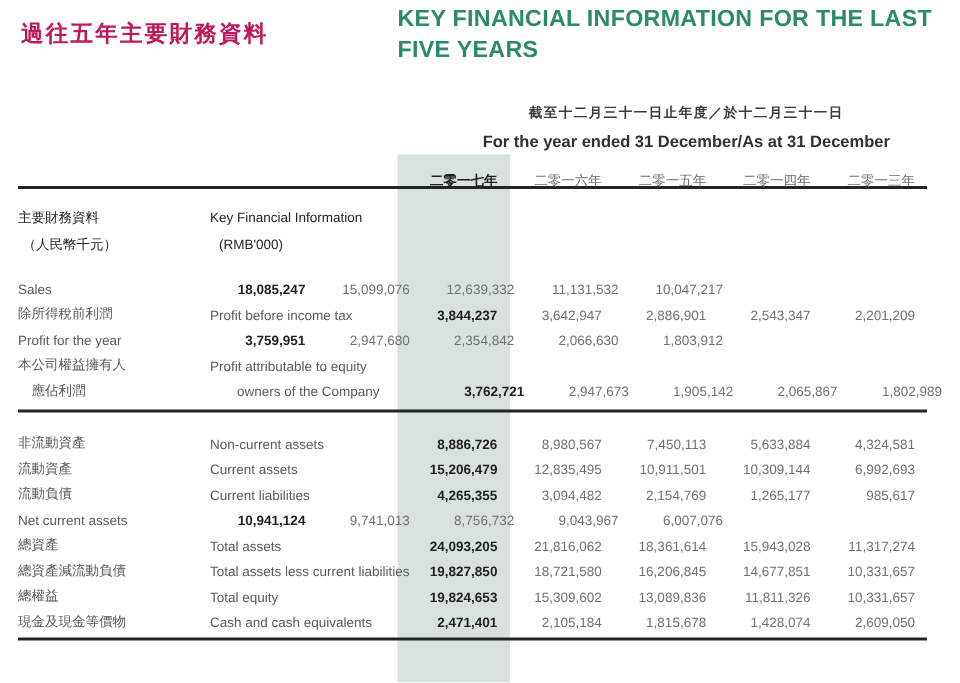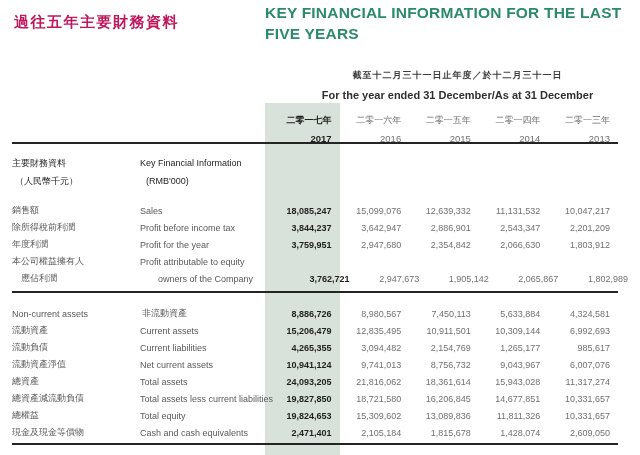--- a/index.html
+++ b/index.html
@@ -58,66 +58,55 @@
     <div class="row year-row year-cn-row">
       <div class="cell cn-cell"></div>
       <div class="cell en-cell"></div>
     <div class="cell num-cell hl">二零一七年</div>
         <div class="cell num-cell">二零一六年</div>
         <div class="cell num-cell">二零一五年</div>
         <div class="cell num-cell">二零一四年</div>
         <div class="cell num-cell">二零一三年</div>
       </div>
 
-    <div class="row year-row year-num-row">
-      <div class="cell cn-cell"></div>
-      <div class="cell en-cell"></div>
-    <div class="cell num-cell hl">2017</div>
-        <div class="cell num-cell">2016</div>
-        <div class="cell num-cell">2015</div>
-        <div class="cell num-cell">2014</div>
-        <div class="cell num-cell">2013</div>
-      </div>
 
     <div class="divider div-top"></div>
 
     <div class="hdr-gap"></div>
 
     <div class="row sechdr-row">
       <div class="cell cn-cell">主要財務資料</div>
       <div class="cell en-cell">Key Financial Information</div>
     </div>
     <div class="row sechdr-row">
       <div class="cell cn-cell" style="padding-left:3px;">（人民幣千元）</div>
       <div class="cell en-cell" style="padding-left:3px;">(RMB'000)</div>
     </div>
 
     <div class="gap1"></div>
 
     <div id="section-0">
         <div class="row data-row">
-          <div class="cell cn-cell">銷售額</div>
           <div class="cell en-cell">Sales</div>
           <div class="cell num-cell hl">18,085,247</div>
           <div class="cell num-cell">15,099,076</div>
           <div class="cell num-cell">12,639,332</div>
           <div class="cell num-cell">11,131,532</div>
           <div class="cell num-cell">10,047,217</div>
         </div>
         <div class="row data-row">
           <div class="cell cn-cell">除所得稅前利潤</div>
           <div class="cell en-cell">Profit before income tax</div>
           <div class="cell num-cell hl">3,844,237</div>
           <div class="cell num-cell">3,642,947</div>
           <div class="cell num-cell">2,886,901</div>
           <div class="cell num-cell">2,543,347</div>
           <div class="cell num-cell">2,201,209</div>
         </div>
         <div class="row data-row">
-          <div class="cell cn-cell">年度利潤</div>
           <div class="cell en-cell">Profit for the year</div>
           <div class="cell num-cell hl">3,759,951</div>
           <div class="cell num-cell">2,947,680</div>
           <div class="cell num-cell">2,354,842</div>
           <div class="cell num-cell">2,066,630</div>
           <div class="cell num-cell">1,803,912</div>
         </div>
         <div class="row data-row">
           <div class="cell cn-cell">本公司權益擁有人</div>
           <div class="cell en-cell">Profit attributable to equity</div>
@@ -137,22 +126,22 @@
           <div class="cell num-cell">1,802,989</div>
         </div>
       </div>
 
     <div class="divider div-mid"></div>
 
     <div class="gap2"></div>
 
     <div id="section-1">
         <div class="row data-row">
+          <div class="cell cn-cell">非流動資產</div>
           <div class="cell en-cell">Non-current assets</div>
-          <div class="cell cn-cell">非流動資產</div>
           <div class="cell num-cell hl">8,886,726</div>
           <div class="cell num-cell">8,980,567</div>
           <div class="cell num-cell">7,450,113</div>
           <div class="cell num-cell">5,633,884</div>
           <div class="cell num-cell">4,324,581</div>
         </div>
         <div class="row data-row">
           <div class="cell cn-cell">流動資產</div>
           <div class="cell en-cell">Current assets</div>
           <div class="cell num-cell hl">15,206,479</div>
@@ -164,21 +153,20 @@
         <div class="row data-row">
           <div class="cell cn-cell">流動負債</div>
           <div class="cell en-cell">Current liabilities</div>
           <div class="cell num-cell hl">4,265,355</div>
           <div class="cell num-cell">3,094,482</div>
           <div class="cell num-cell">2,154,769</div>
           <div class="cell num-cell">1,265,177</div>
           <div class="cell num-cell">985,617</div>
         </div>
         <div class="row data-row">
-          <div class="cell cn-cell">流動資產淨值</div>
           <div class="cell en-cell">Net current assets</div>
           <div class="cell num-cell hl">10,941,124</div>
           <div class="cell num-cell">9,741,013</div>
           <div class="cell num-cell">8,756,732</div>
           <div class="cell num-cell">9,043,967</div>
           <div class="cell num-cell">6,007,076</div>
         </div>
         <div class="row data-row">
           <div class="cell cn-cell">總資產</div>
           <div class="cell en-cell">Total assets</div>

